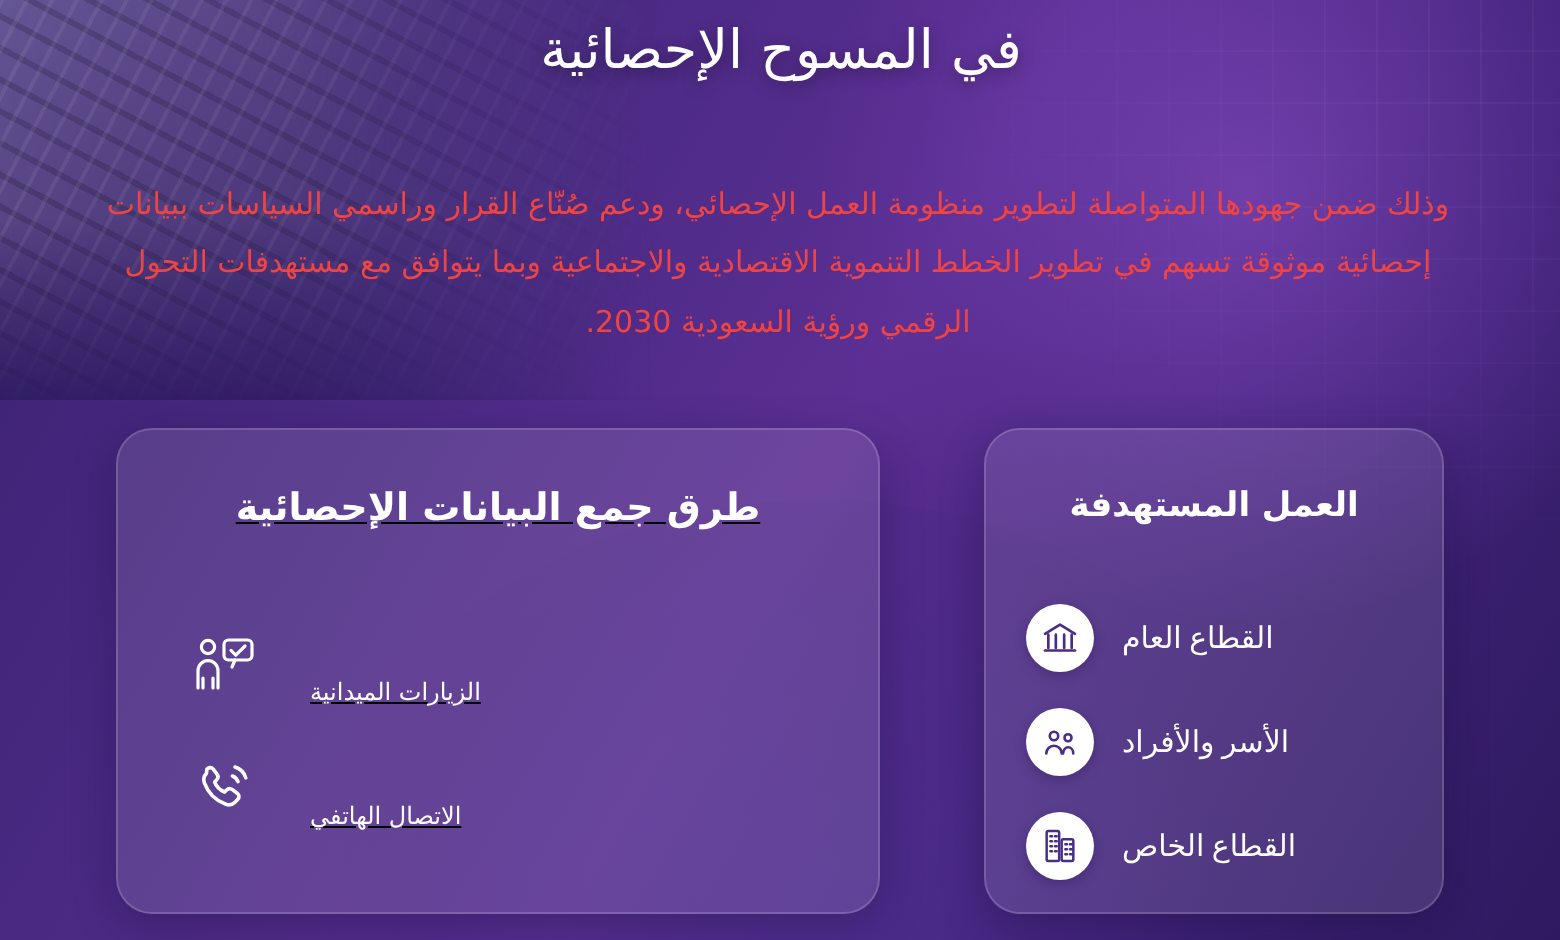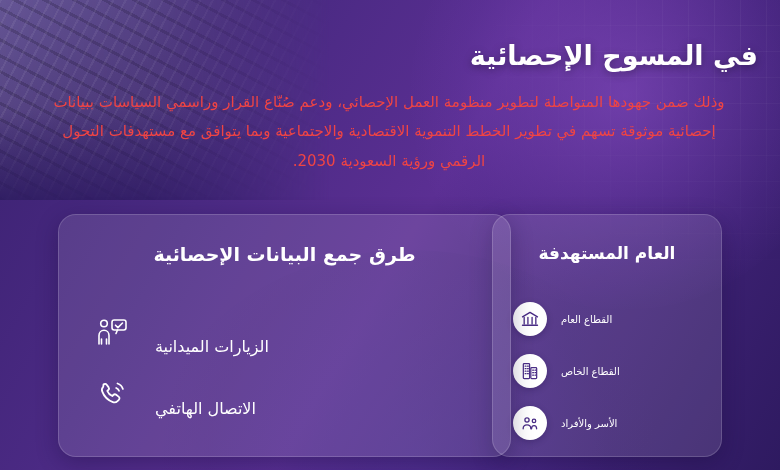--- a/index.html
+++ b/index.html
@@ -61,29 +61,28 @@
             mask-image: radial-gradient(circle at 85% 10%, rgba(0,0,0,1) 0%, rgba(0,0,0,0) 80%);
   }
 
   
   .page { position: relative; width: 780px; height: 470px; }
 
   .headline {
     position: absolute;
     top: 8px; right: 22px;
     width: 735px;
-    text-align: right;
+    text-align: center;
     color: #ffffff;
     font-size: 27px;
-    font-weight: bold;
+    font-weight: normal;
     letter-spacing: 0px;
     line-height: 1.3;
     text-shadow: 0 2px 8px rgba(0,0,0,0.35);
     direction: rtl;
-    margin-top: 30px;
   }
 
   .intro {
     position: absolute;
     top: 88px;
     right: 52px;
     width: 678px;
     text-align: center;
     color: #ef4444;
     font-size: 15px;
@@ -99,21 +98,21 @@
     border: 1px solid rgba(255,255,255,0.16);
     box-shadow: 0 6px 22px rgba(20,8,55,0.33);
     overflow: hidden;
   }
   .card-audiences {
     right: 58px; top: 214px;
     width: 230px; height: 243px;
   }
   .card-methods {
     left: 58px; top: 214px;
-    width: 453px; height: 243px;
+    width: 382px; height: 243px; text-decoration: underline;
   }
 
   .card-title {
     text-align: center;
     color: #ffffff;
     font-weight: bold;
     direction: rtl;
   }
   .card-audiences .card-title {
     margin-top: 28px;
@@ -150,22 +149,22 @@
     height: 62px;
     gap: 22px;
     justify-content: flex-end;
   }
 
   .item-label {
     color: #ffffff;
     direction: rtl;
     white-space: nowrap;
   }
-  .card-audiences .item-label { font-size: 10px; }
-  .card-methods .item-label { font-size: 16px; margin-top: 28px; }
+  .card-audiences .item-label { font-size: 15px; font-family: Liberation Serif, serif; }
+  .card-methods .item-label { font-size: 12px; margin-top: 28px; }
 
   .badge {
     width: 34px; height: 34px;
     border-radius: 50%;
     background: #ffffff;
     display: flex;
     align-items: center;
     justify-content: center;
     flex: 0 0 auto;
     box-shadow: 0 2px 6px rgba(20,8,55,0.25);
@@ -190,54 +189,54 @@
   <div class="bg-photo"></div>
   <div class="bg-glow-a"></div>
   <div class="bg-glow-b"></div>
   <div class="bg-grid"></div>
 
   <div class="headline">في المسوح الإحصائية</div>
 
   <div class="intro">وذلك ضمن جهودها المتواصلة لتطوير منظومة العمل الإحصائي، ودعم صُنّاع القرار وراسمي السياسات ببيانات إحصائية موثوقة تسهم في تطوير الخطط التنموية الاقتصادية والاجتماعية وبما يتوافق مع مستهدفات التحول الرقمي ورؤية السعودية 2030.</div>
 
   <div class="card card-audiences">
-    <div class="card-title">العام المستهدفة</div>
+    <div class="card-title">العمل المستهدفة</div>
     <ul class="item-list">
 
       <li class="item">
         <span class="item-label">القطاع العام</span>
         <span class="badge">
           <svg width="20" height="20" viewBox="0 0 24 24" fill="none" stroke="#4a2d86" stroke-width="1.6" stroke-linecap="round" stroke-linejoin="round">
             <path d="M3 9.5 12 4l9 5.5"></path>
             <path d="M5 10v8M9.5 10v8M14.5 10v8M19 10v8"></path>
             <path d="M3 19.5h18"></path>
+          </svg>
+        </span>
+      </li>
+
+      <li class="item">
+        <span class="item-label">الأسر والأفراد</span>
+        <span class="badge">
+          <svg width="21" height="21" viewBox="0 0 24 24" fill="none" stroke="#4a2d86" stroke-width="1.5" stroke-linecap="round" stroke-linejoin="round">
+            <circle cx="8" cy="8" r="2.4"></circle>
+            <circle cx="16" cy="9" r="2"></circle>
+            <path d="M3.6 18c0-2.6 2-4.4 4.4-4.4s4.4 1.8 4.4 4.4"></path>
+            <path d="M13.2 18c0-2.1 1.4-3.6 2.9-3.6 1.6 0 2.9 1.5 2.9 3.6"></path>
           </svg>
         </span>
       </li>
 
       <li class="item">
         <span class="item-label">القطاع الخاص</span>
         <span class="badge">
           <svg width="20" height="20" viewBox="0 0 24 24" fill="none" stroke="#4a2d86" stroke-width="1.5" stroke-linecap="round" stroke-linejoin="round">
             <rect x="4" y="3" width="7.5" height="18" rx="1"></rect>
             <rect x="13" y="8" width="7" height="13" rx="1"></rect>
             <path d="M6.2 6.2h1M9 6.2h1M6.2 9.2h1M9 9.2h1M6.2 12.2h1M9 12.2h1M6.2 15.2h1M9 15.2h1"></path>
             <path d="M15.2 11h1M18 11h1M15.2 14h1M18 14h1M15.2 17h1M18 17h1"></path>
-          </svg>
-        </span>
-      </li>
-
-      <li class="item">
-        <span class="item-label">الأسر والأفراد</span>
-        <span class="badge">
-          <svg width="21" height="21" viewBox="0 0 24 24" fill="none" stroke="#4a2d86" stroke-width="1.5" stroke-linecap="round" stroke-linejoin="round">
-            <circle cx="8" cy="8" r="2.4"></circle>
-            <circle cx="16" cy="9" r="2"></circle>
-            <path d="M3.6 18c0-2.6 2-4.4 4.4-4.4s4.4 1.8 4.4 4.4"></path>
-            <path d="M13.2 18c0-2.1 1.4-3.6 2.9-3.6 1.6 0 2.9 1.5 2.9 3.6"></path>
           </svg>
         </span>
       </li>
 
     </ul>
   </div>
 
   <div class="card card-methods">
     <div class="card-title">طرق جمع البيانات الإحصائية</div>
     <ul class="item-list">

